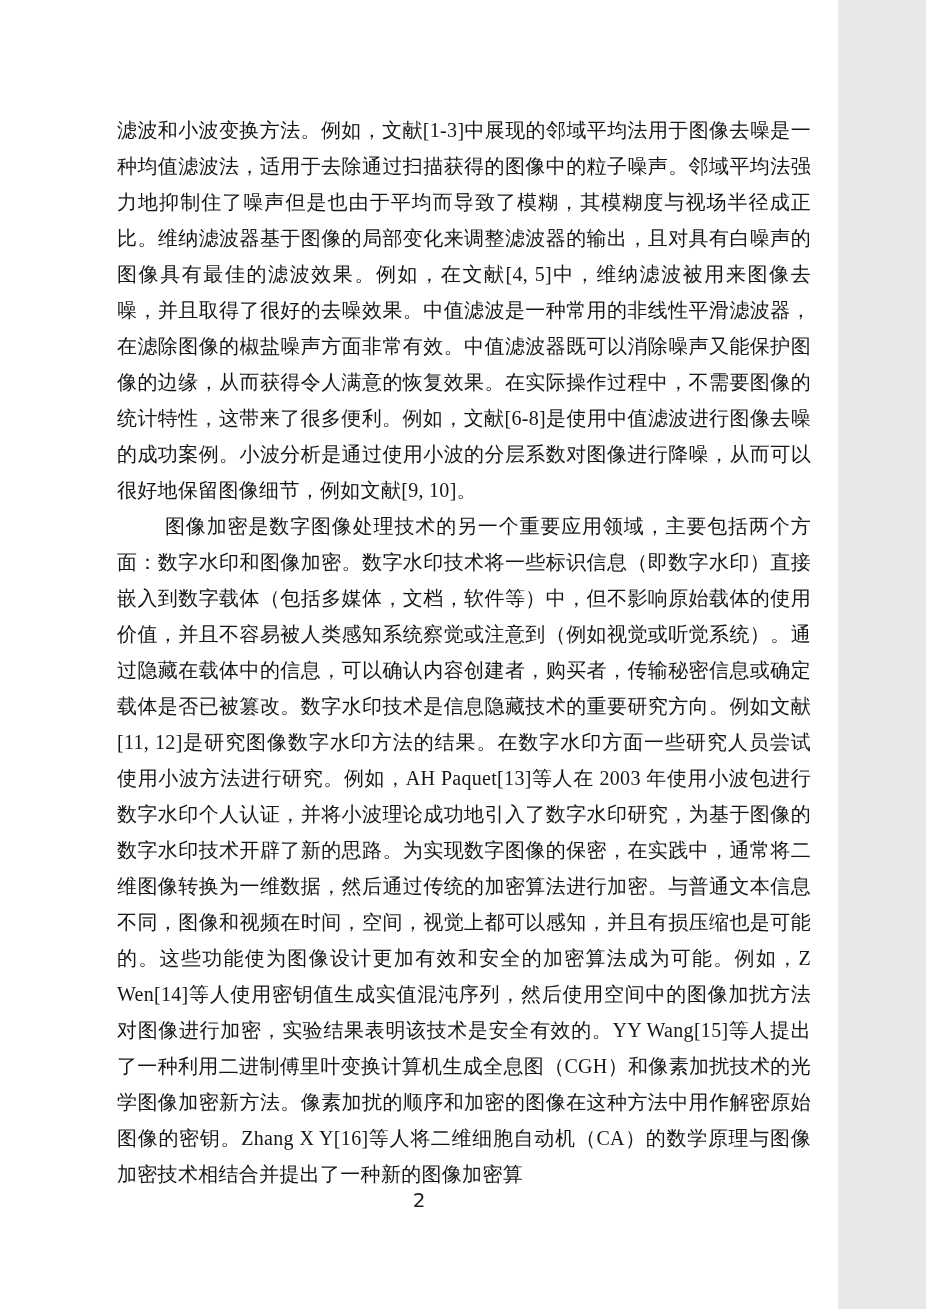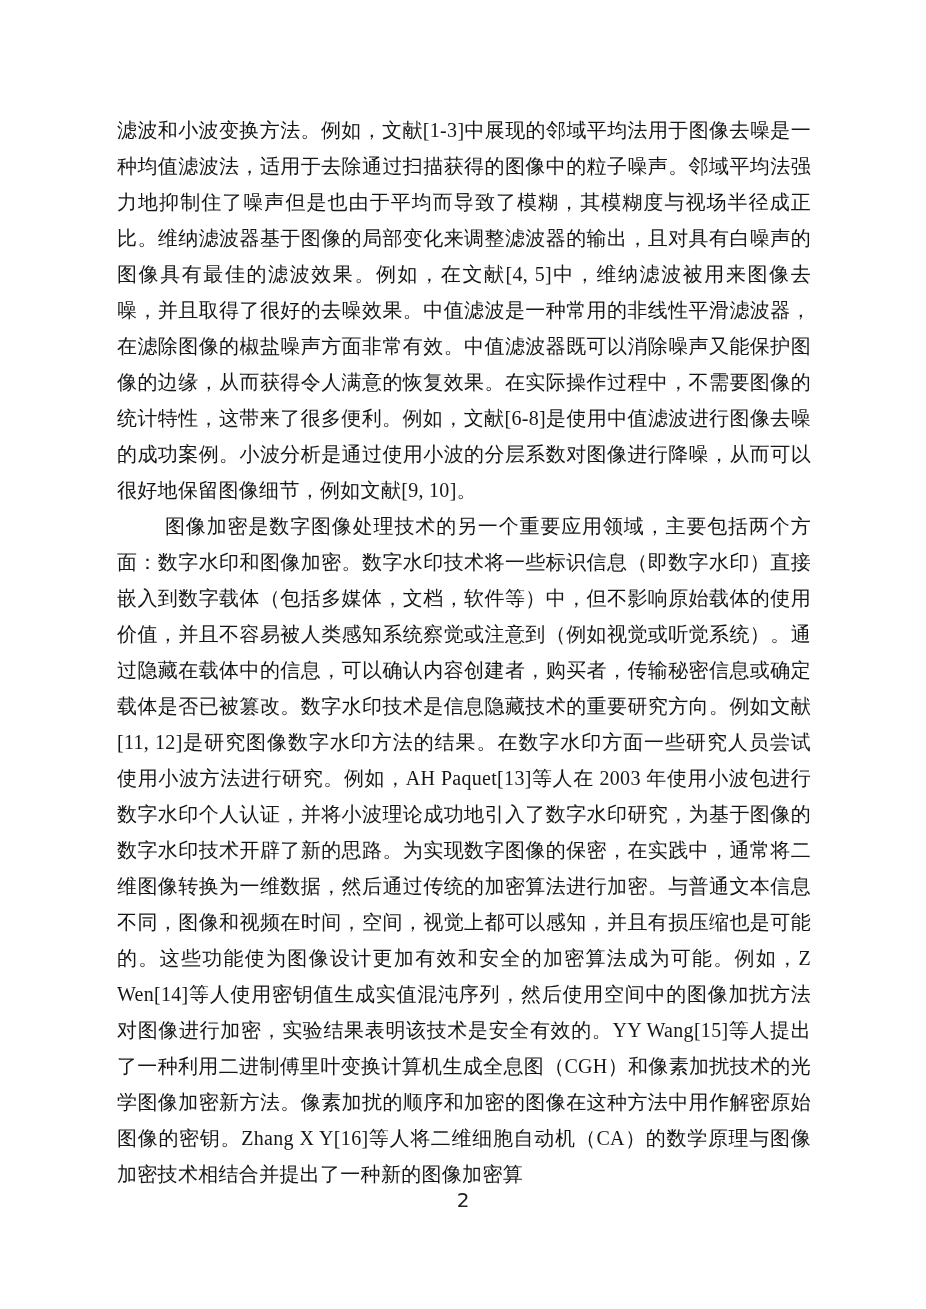--- a/index.html
+++ b/index.html
@@ -2,21 +2,21 @@
 <html><head>
 <meta charset="utf-8">
 <style>
   html, body {
     margin: 0;
     padding: 0;
     background: #e8e8e8;
   }
   .page {
     position: relative;
-    width: 926px;
+    width: 838px;
     height: 1309px;
     background: #ffffff;
     overflow: hidden;
     font-family: "Liberation Serif", "DejaVu Serif", serif;
   }
   .text-block {
     position: absolute;
     left: 117px;
     top: 112px;
     width: 694px;

